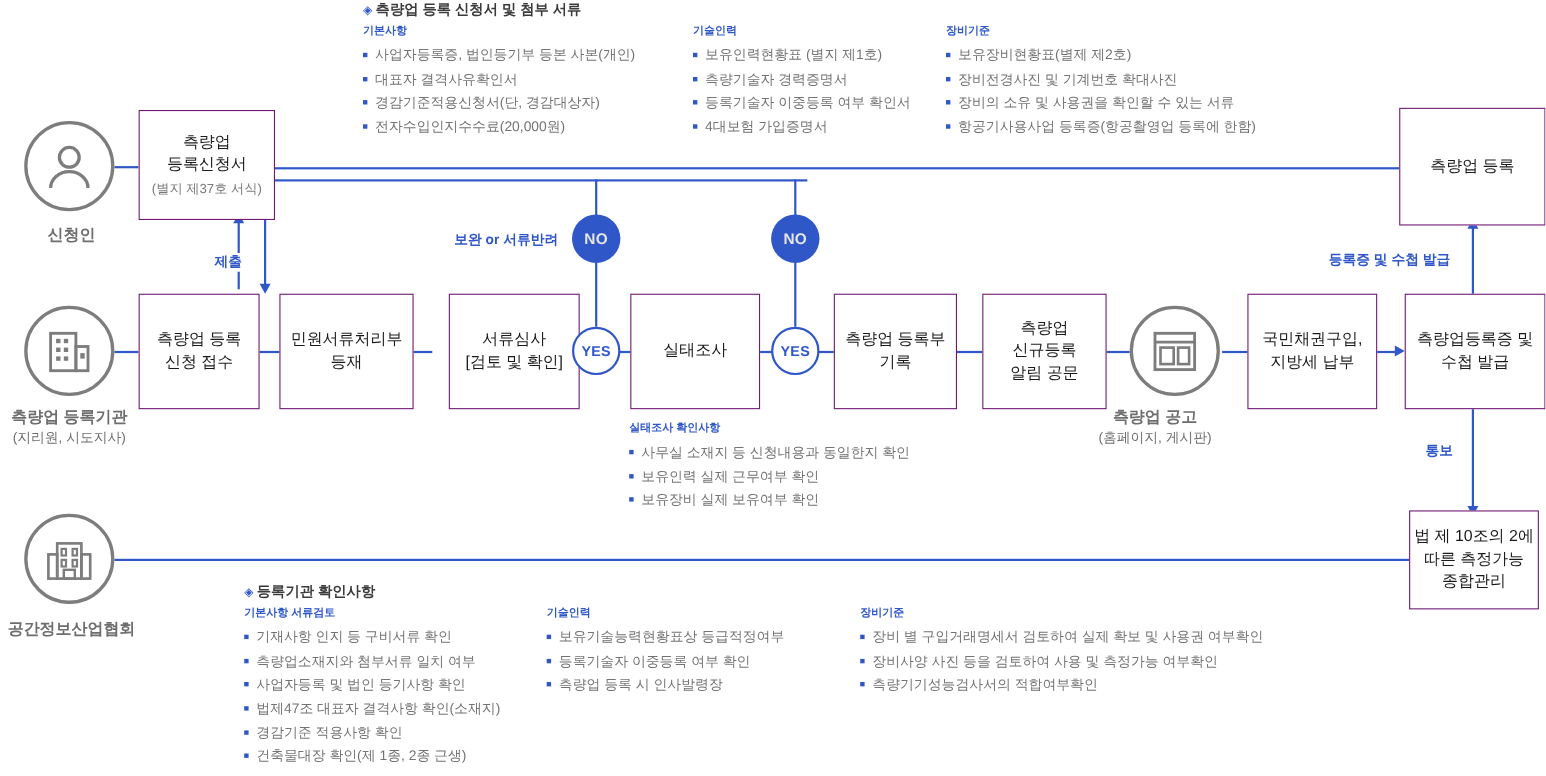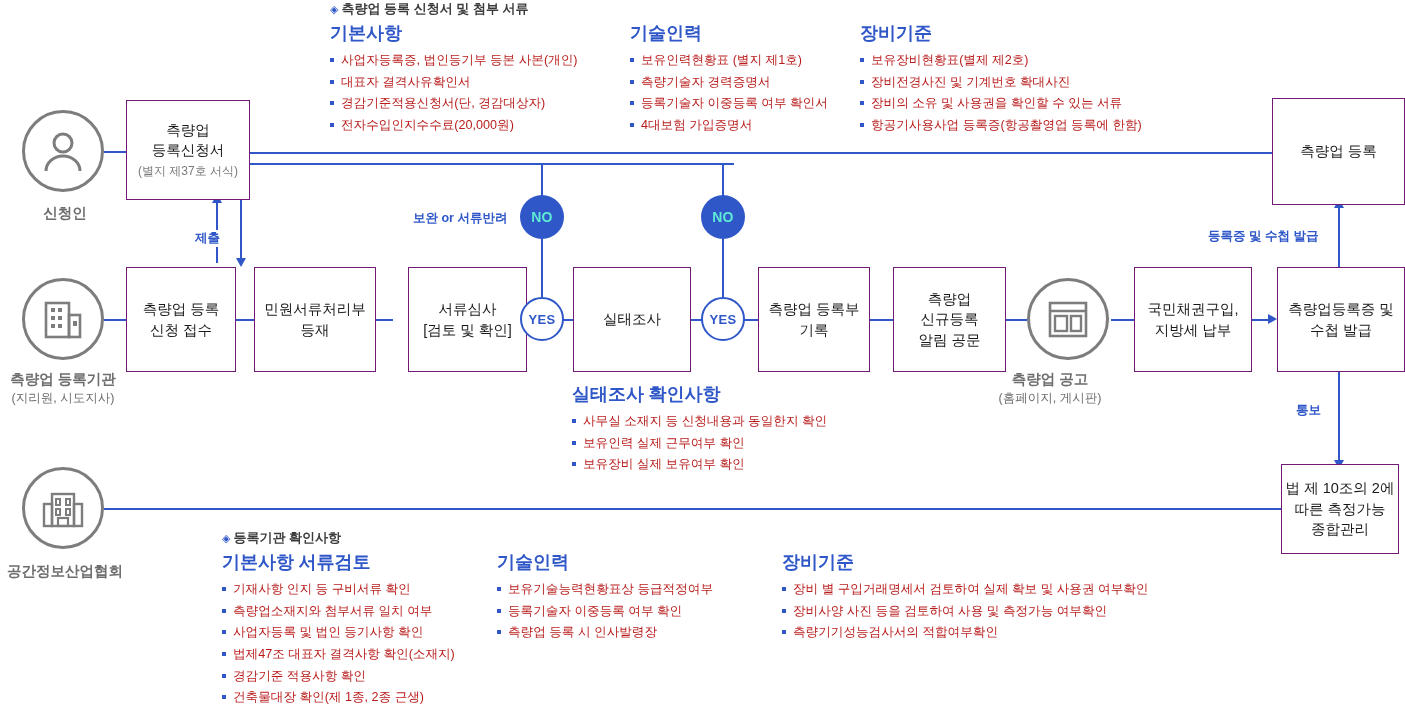--- a/index.html
+++ b/index.html
@@ -43,21 +43,21 @@
 
   
   .node {
     position: absolute;
     width: 44px; height: 44px;
     border-radius: 50%;
     display: flex; align-items: center; justify-content: center;
     font-size: 14px; font-weight: bold; letter-spacing: .3px;
     z-index: 6;
   }
-  .node.no  { background: #2f57c8; color: #5eead4; }
+  .node.no  { background: #2f57c8; color: #e5e5e5; }
   .node.yes { background: #ffffff; color: #2f57c8; border: 2.5px solid #2f57c8; font-size: 13px; }
 
   
   .actor {
     position: absolute;
     width: 82px; height: 82px; border-radius: 50%;
     border: 3px solid #7d7d7d;
     background: #ffffff;
     display: flex; align-items: center; justify-content: center;
     z-index: 5;
@@ -71,26 +71,25 @@
 
   
   .note { position: absolute; z-index: 4; }
   .note-title {
     color: #3b3b3b; font-size: 13px; font-weight: bold; margin-bottom: 3px;
     white-space: nowrap;
   }
   .note-title .dot { color: #2f57c8; margin-right: 3px; font-size: 11px; }
   .note-col { display: inline-block; vertical-align: top; }
   .note-head {
-    color: #2f57c8; font-size: 18px; font-weight: bold; margin-bottom: 5px;
+    color: #2f57c8; font-size: 10px; font-weight: bold; margin-bottom: 5px;
     white-space: nowrap;
-    font-family: Liberation Serif, serif;
   }
   .note-item {
-    color: #b91c1c; font-size: 12.6px; line-height: 1.72; white-space: nowrap;
+    color: #737373; font-size: 12.6px; line-height: 1.72; white-space: nowrap;
     padding-left: 11px; position: relative;
   }
   .note-item::before {
     content: ""; position: absolute; left: 0; top: 8px;
     width: 4px; height: 4px; background: #2f57c8;
   }
 
   
   .conn-label {
     position: absolute; color: #2f57c8; font-weight: bold; font-size: 12.5px;

